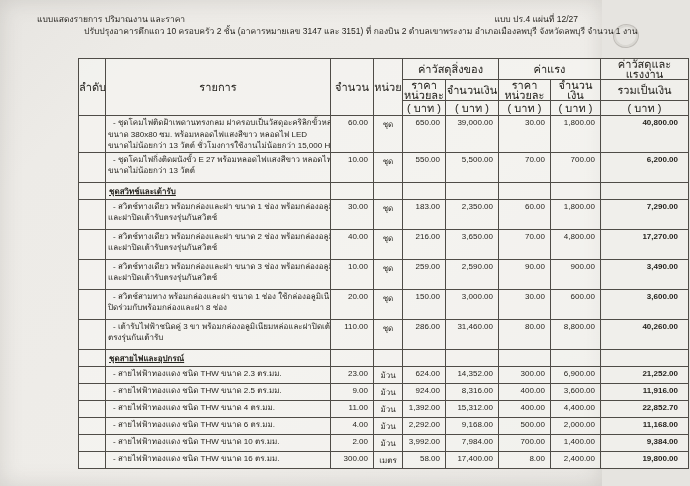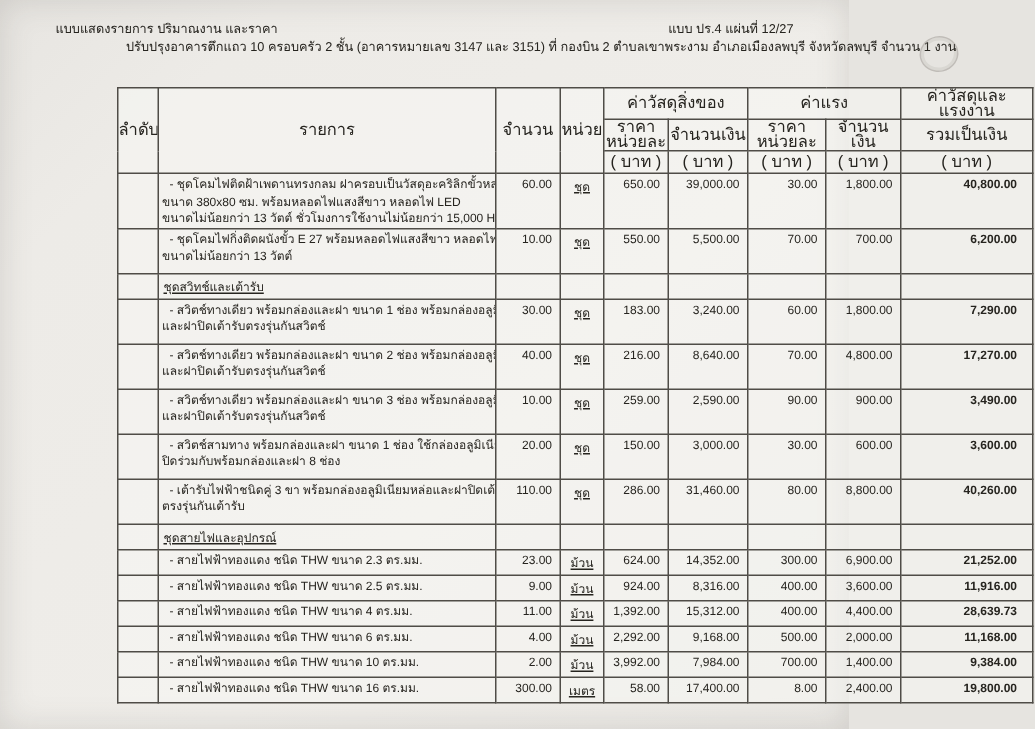--- a/index.html
+++ b/index.html
@@ -6,26 +6,27 @@
   body{
     width:690px;height:486px;overflow:hidden;
     background:#e6e4e0;
     font-family:"Liberation Sans","DejaVu Sans",sans-serif;
     color:#26241f;
   }
   .paper{
     position:relative;width:566px;height:486px;
     background:linear-gradient(135deg,#e7e5e1 0%,#edebe7 18%,#efede9 60%,#eae8e4 100%);
     box-shadow:inset 0 0 22px rgba(90,85,80,.18);
+    padding-left:36px;
   }
   
   .hdr{position:absolute;top:13px;left:0;width:100%;font-size:8.5px;line-height:12px;}
   .hdr-title{position:absolute;left:37px;top:0;white-space:nowrap;}
   .hdr-sub{position:absolute;left:84px;top:12px;white-space:nowrap;}
-  .form-ref{position:absolute;right:37px;top:0;white-space:nowrap;font-size:8.5px;}
+  .form-ref{position:absolute;right:24px;top:0;white-space:nowrap;font-size:8.5px;}
   .stamp{
     position:absolute;left:613px;top:24px;width:24px;height:22px;border-radius:50%;
     border:1px solid rgba(110,105,98,.45);
     box-shadow:inset 0 0 0 2px rgba(130,125,118,.18);
     transform:rotate(-12deg);opacity:.7;
   }
   
   table.cost{
     position:absolute;left:78px;top:58px;width:610px;
     border-collapse:collapse;table-layout:fixed;
@@ -45,22 +46,22 @@
   .cost tbody td{vertical-align:top;}
   tr.lines-3{height:36px;}
   tr.lines-2{height:30px;}
   tr.lines-1{height:17px;}
   td.no{}
   td.desc{padding:1px 2px 0 2px;}
   .dline{line-height:11.5px;white-space:nowrap;}
   .dline:first-child{padding-left:5px;}
   td.num{text-align:right;padding:2px 5px 0 1px;white-space:nowrap;}
   td.total{padding-right:10px;font-weight:bold;}
-  td.unit{text-align:center;padding-top:2px;white-space:nowrap;text-decoration:underline;}
-  tr.section .sec-title{font-weight:normal;text-decoration:underline;line-height:15px;padding-left:1px;display:inline-block;white-space:nowrap;}
+  td.unit{text-align:center;padding-top:2px;white-space:nowrap;}
+  tr.section .sec-title{font-weight:bold;text-decoration:underline;line-height:15px;padding-left:1px;display:inline-block;white-space:nowrap;}
 </style>
 </head>
 <body>
 
 <div class="paper">
 
   <div class="hdr">
     <div class="hdr-title">แบบแสดงรายการ ปริมาณงาน และราคา</div>
     <div class="hdr-sub">ปรับปรุงอาคารตึกแถว 10 ครอบครัว 2 ชั้น (อาคารหมายเลข 3147 และ 3151) ที่ กองบิน 2 ตำบลเขาพระงาม อำเภอเมืองลพบุรี จังหวัดลพบุรี จำนวน 1 งาน</div>
     <div class="form-ref">แบบ ปร.4 แผ่นที่ 12/27</div>
@@ -148,35 +149,35 @@
         </tr>
         <tr class="lines-2">
           <td class="no"></td>
           <td class="desc">
             <div class="dline">- สวิตช์ทางเดียว พร้อมกล่องและฝา ขนาด 1 ช่อง พร้อมกล่องอลูมิเนียมหล่อ</div>
             <div class="dline">และฝาปิดเต้ารับตรงรุ่นกันสวิตช์</div>
           </td>
           <td class="num">30.00</td>
           <td class="unit">ชุด</td>
           <td class="num">183.00</td>
-          <td class="num">3,240.00</td>
+          <td class="num">2,350.00</td>
           <td class="num">60.00</td>
           <td class="num">1,800.00</td>
           <td class="num total">7,290.00</td>
         </tr>
         <tr class="lines-2">
           <td class="no"></td>
           <td class="desc">
             <div class="dline">- สวิตช์ทางเดียว พร้อมกล่องและฝา ขนาด 2 ช่อง พร้อมกล่องอลูมิเนียมหล่อ</div>
             <div class="dline">และฝาปิดเต้ารับตรงรุ่นกันสวิตช์</div>
           </td>
           <td class="num">40.00</td>
           <td class="unit">ชุด</td>
           <td class="num">216.00</td>
-          <td class="num">8,640.00</td>
+          <td class="num">3,650.00</td>
           <td class="num">70.00</td>
           <td class="num">4,800.00</td>
           <td class="num total">17,270.00</td>
         </tr>
         <tr class="lines-2">
           <td class="no"></td>
           <td class="desc">
             <div class="dline">- สวิตช์ทางเดียว พร้อมกล่องและฝา ขนาด 3 ช่อง พร้อมกล่องอลูมิเนียมหล่อ</div>
             <div class="dline">และฝาปิดเต้ารับตรงรุ่นกันสวิตช์</div>
           </td>
@@ -257,21 +258,21 @@
           <td class="no"></td>
           <td class="desc">
             <div class="dline">- สายไฟฟ้าทองแดง ชนิด THW ขนาด 4 ตร.มม.</div>
           </td>
           <td class="num">11.00</td>
           <td class="unit">ม้วน</td>
           <td class="num">1,392.00</td>
           <td class="num">15,312.00</td>
           <td class="num">400.00</td>
           <td class="num">4,400.00</td>
-          <td class="num total">28,639.73</td>
+          <td class="num total">22,852.70</td>
         </tr>
         <tr class="lines-1">
           <td class="no"></td>
           <td class="desc">
             <div class="dline">- สายไฟฟ้าทองแดง ชนิด THW ขนาด 6 ตร.มม.</div>
           </td>
           <td class="num">4.00</td>
           <td class="unit">ม้วน</td>
           <td class="num">2,292.00</td>
           <td class="num">9,168.00</td>

